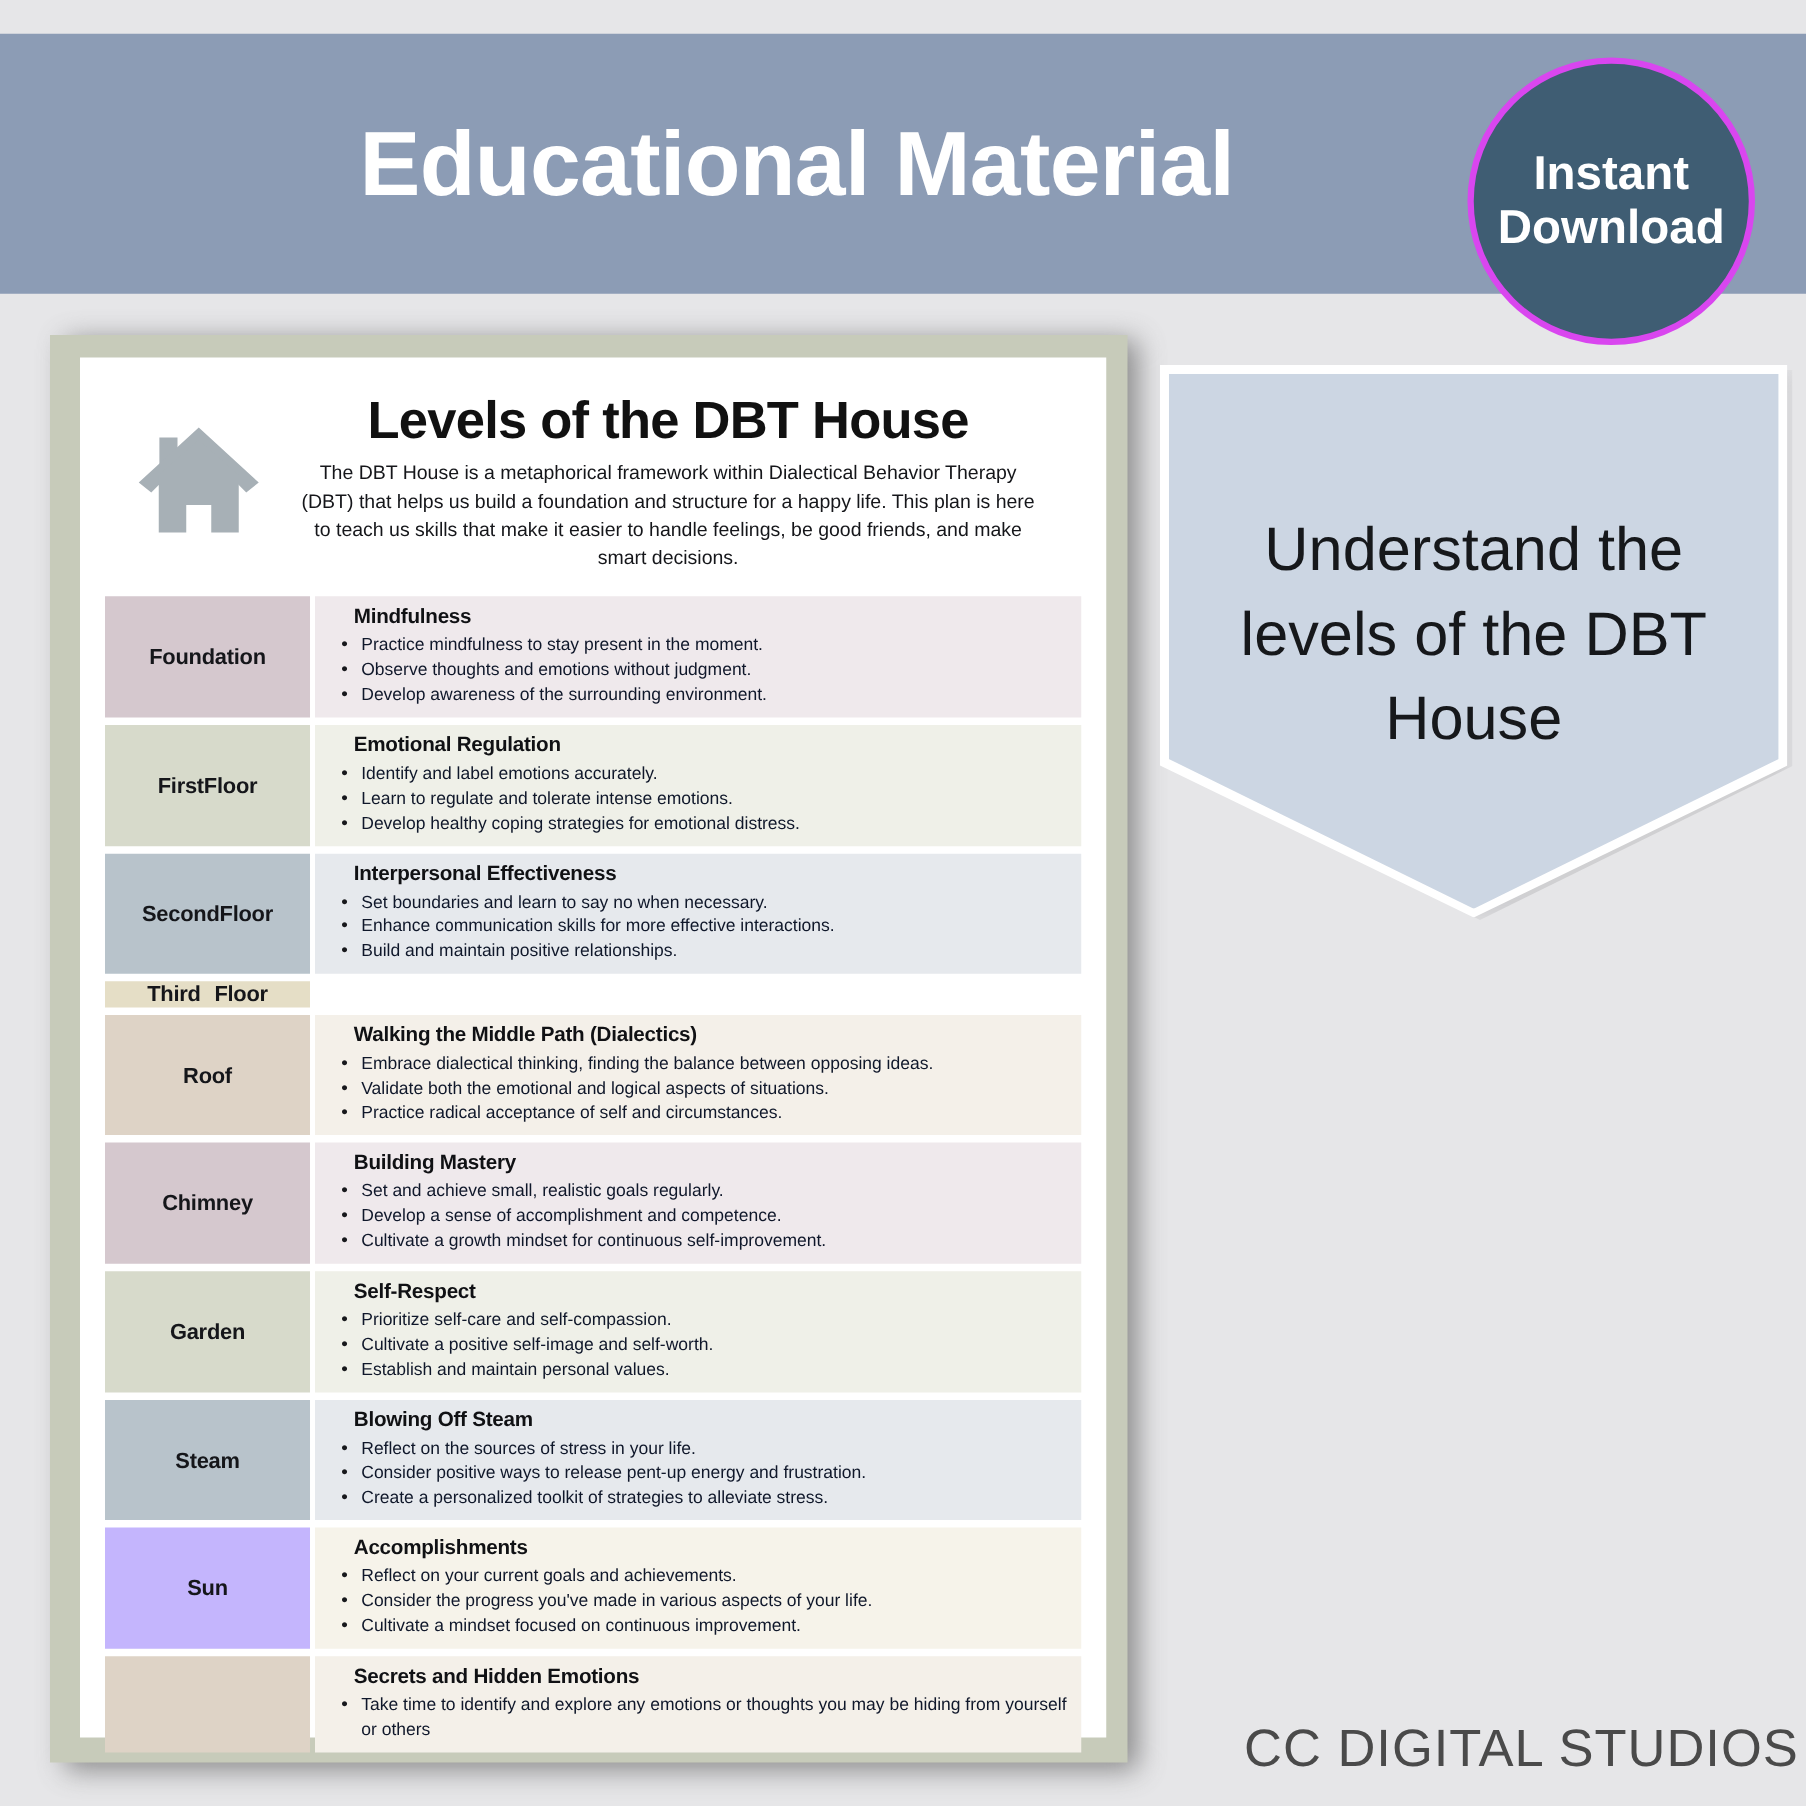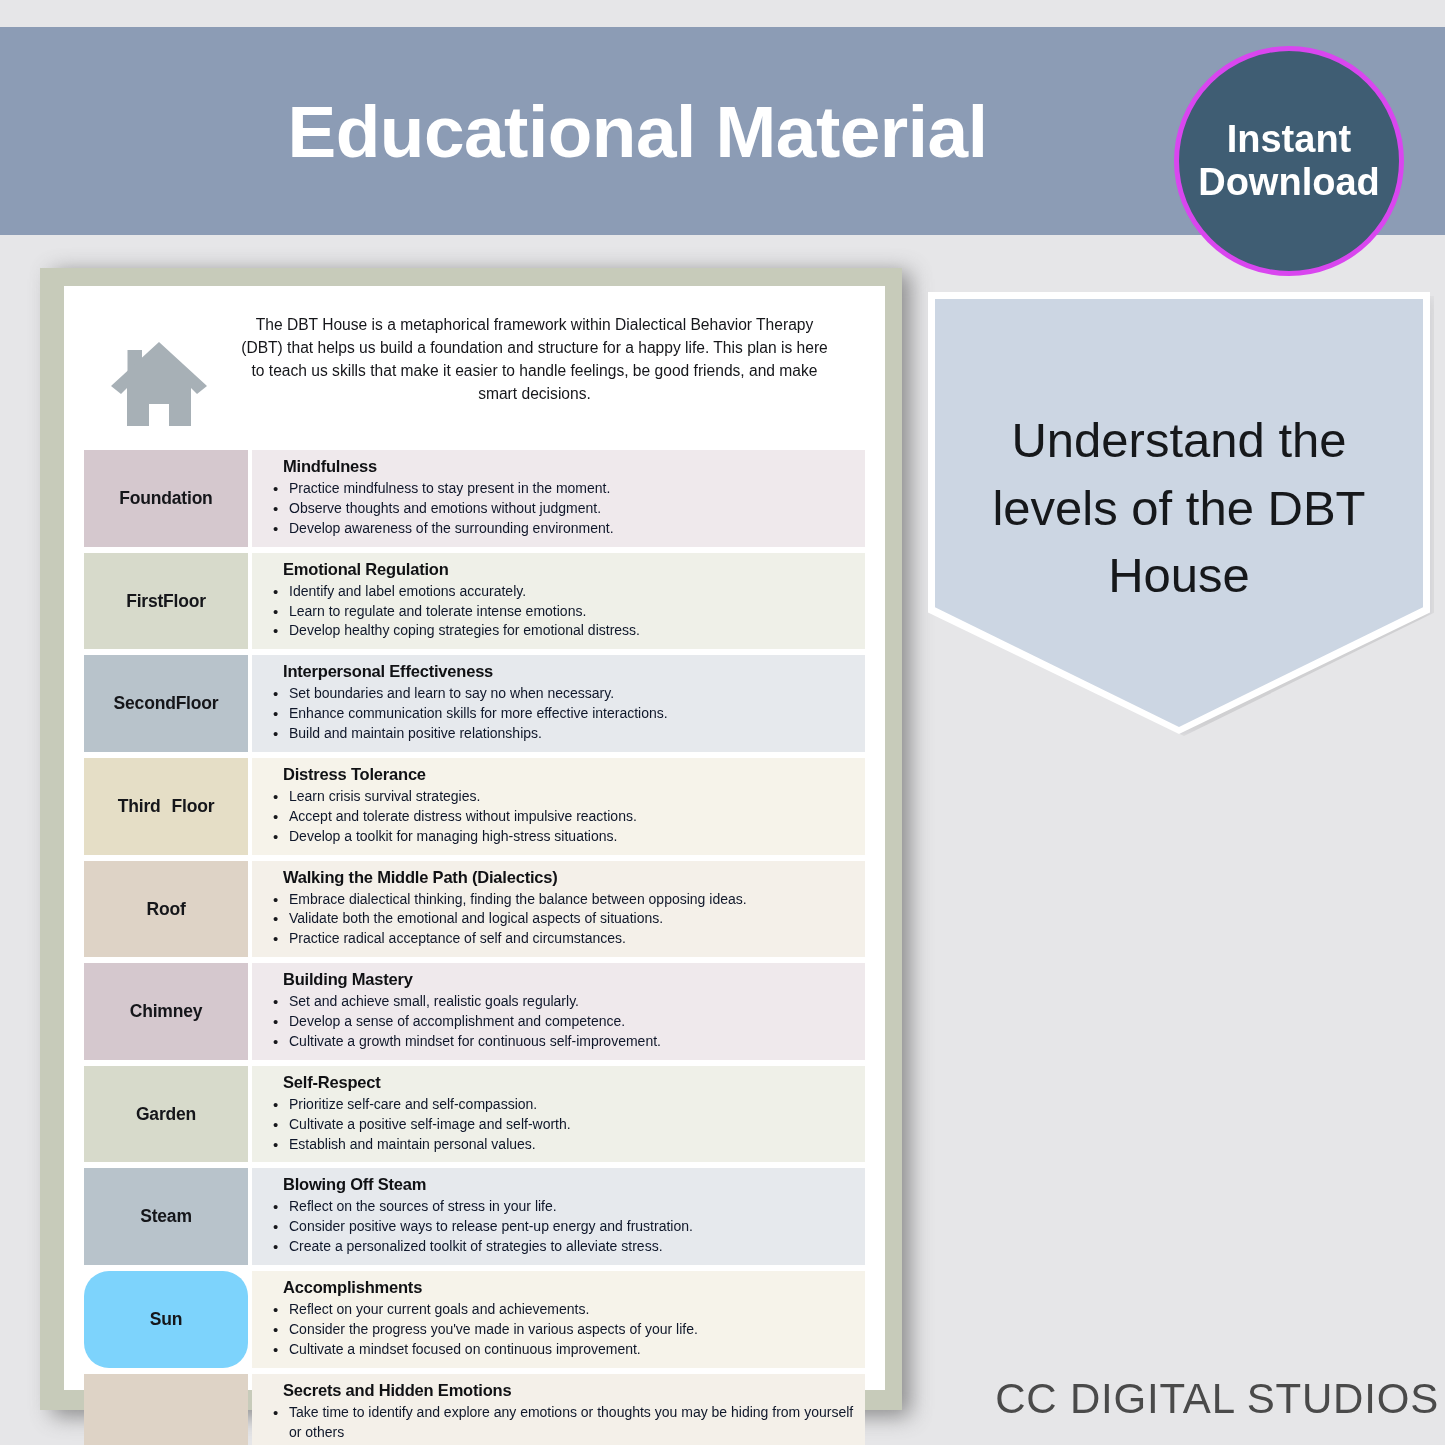--- a/index.html
+++ b/index.html
@@ -268,20 +268,21 @@
           <rect x="20.5" y="14" width="14.5" height="26" fill="#a7b0b6"></rect>
 
           <polygon points="52,6 100,50 90,58 52,20 14,58 4,50" fill="#a7b0b6"></polygon>
 
           <path d="M20 44 L52 16 L84 44 L84 90 L62 90 L62 68 L42 68 L42 90 L20 90 Z" fill="#a7b0b6"></path>
 
           <path d="M52 12 L98 54 L92 60 L52 22 L12 60 L6 54 Z" fill="none" stroke="#ffffff" stroke-width="0"></path>
         </svg>
       </div>
       <div id="doc-header-text">
+        <h1 id="doc-title">Levels of the DBT House</h1>
         <p id="doc-intro">The DBT House is a metaphorical framework within Dialectical Behavior Therapy (DBT) that helps us build a foundation and structure for a happy life. This plan is here to teach us skills that make it easier to handle feelings, be good friends, and make smart decisions.</p>
       </div>
     </div>
 
     <div id="levels-table">
         <div class="level-row">
           <div class="level-label" style="background: rgb(213, 200, 206);">
             <div>Foundation</div>
           </div>
           <div class="level-content" style="background: rgb(239, 233, 236);">
@@ -319,28 +320,20 @@
               <li>Enhance communication skills for more effective interactions.</li>
               <li>Build and maintain positive relationships.</li>
             </ul>
           </div>
         </div>
         <div class="level-row">
           <div class="level-label" style="background: rgb(229, 222, 198); gap: 11px;">
             <div>Third</div>
             <div>Floor</div>
           </div>
-          <div class="level-content" style="background: rgb(246, 243, 234);">
-            <div class="level-heading">Distress Tolerance</div>
-            <ul class="level-bullets">
-              <li>Learn crisis survival strategies.</li>
-              <li>Accept and tolerate distress without impulsive reactions.</li>
-              <li>Develop a toolkit for managing high-stress situations.</li>
-            </ul>
-          </div>
         </div>
         <div class="level-row">
           <div class="level-label" style="background: rgb(222, 211, 198);">
             <div>Roof</div>
           </div>
           <div class="level-content" style="background: rgb(244, 240, 233);">
             <div class="level-heading">Walking the Middle Path (Dialectics)</div>
             <ul class="level-bullets">
               <li>Embrace dialectical thinking, finding the balance between opposing ideas.</li>
               <li>Validate both the emotional and logical aspects of situations.</li>
@@ -381,21 +374,21 @@
           <div class="level-content" style="background: rgb(230, 233, 237);">
             <div class="level-heading">Blowing Off Steam</div>
             <ul class="level-bullets">
               <li>Reflect on the sources of stress in your life.</li>
               <li>Consider positive ways to release pent-up energy and frustration.</li>
               <li>Create a personalized toolkit of strategies to alleviate stress.</li>
             </ul>
           </div>
         </div>
         <div class="level-row">
-          <div class="level-label" style="background: #7dd3fc; border-radius: 25px;">
+          <div class="level-label" style="background: #c4b5fd;">
             <div>Sun</div>
           </div>
           <div class="level-content" style="background: rgb(246, 243, 234);">
             <div class="level-heading">Accomplishments</div>
             <ul class="level-bullets">
               <li>Reflect on your current goals and achievements.</li>
               <li>Consider the progress you've made in various aspects of your life.</li>
               <li>Cultivate a mindset focused on continuous improvement.</li>
             </ul>
           </div>

